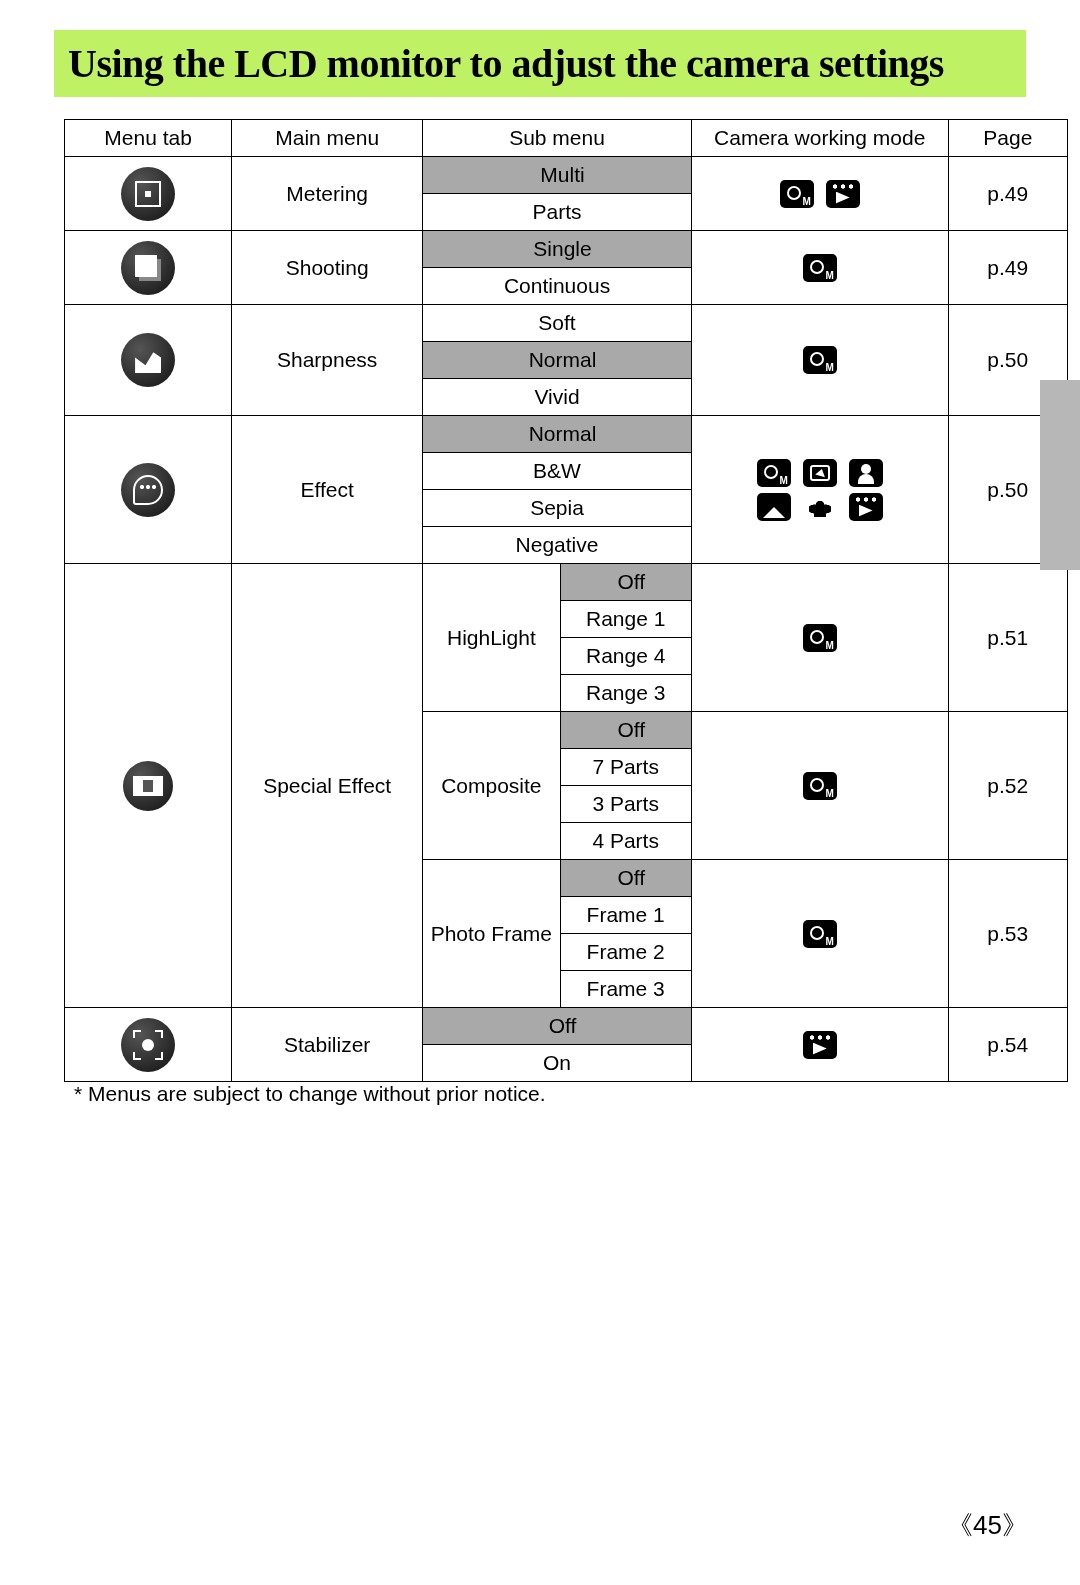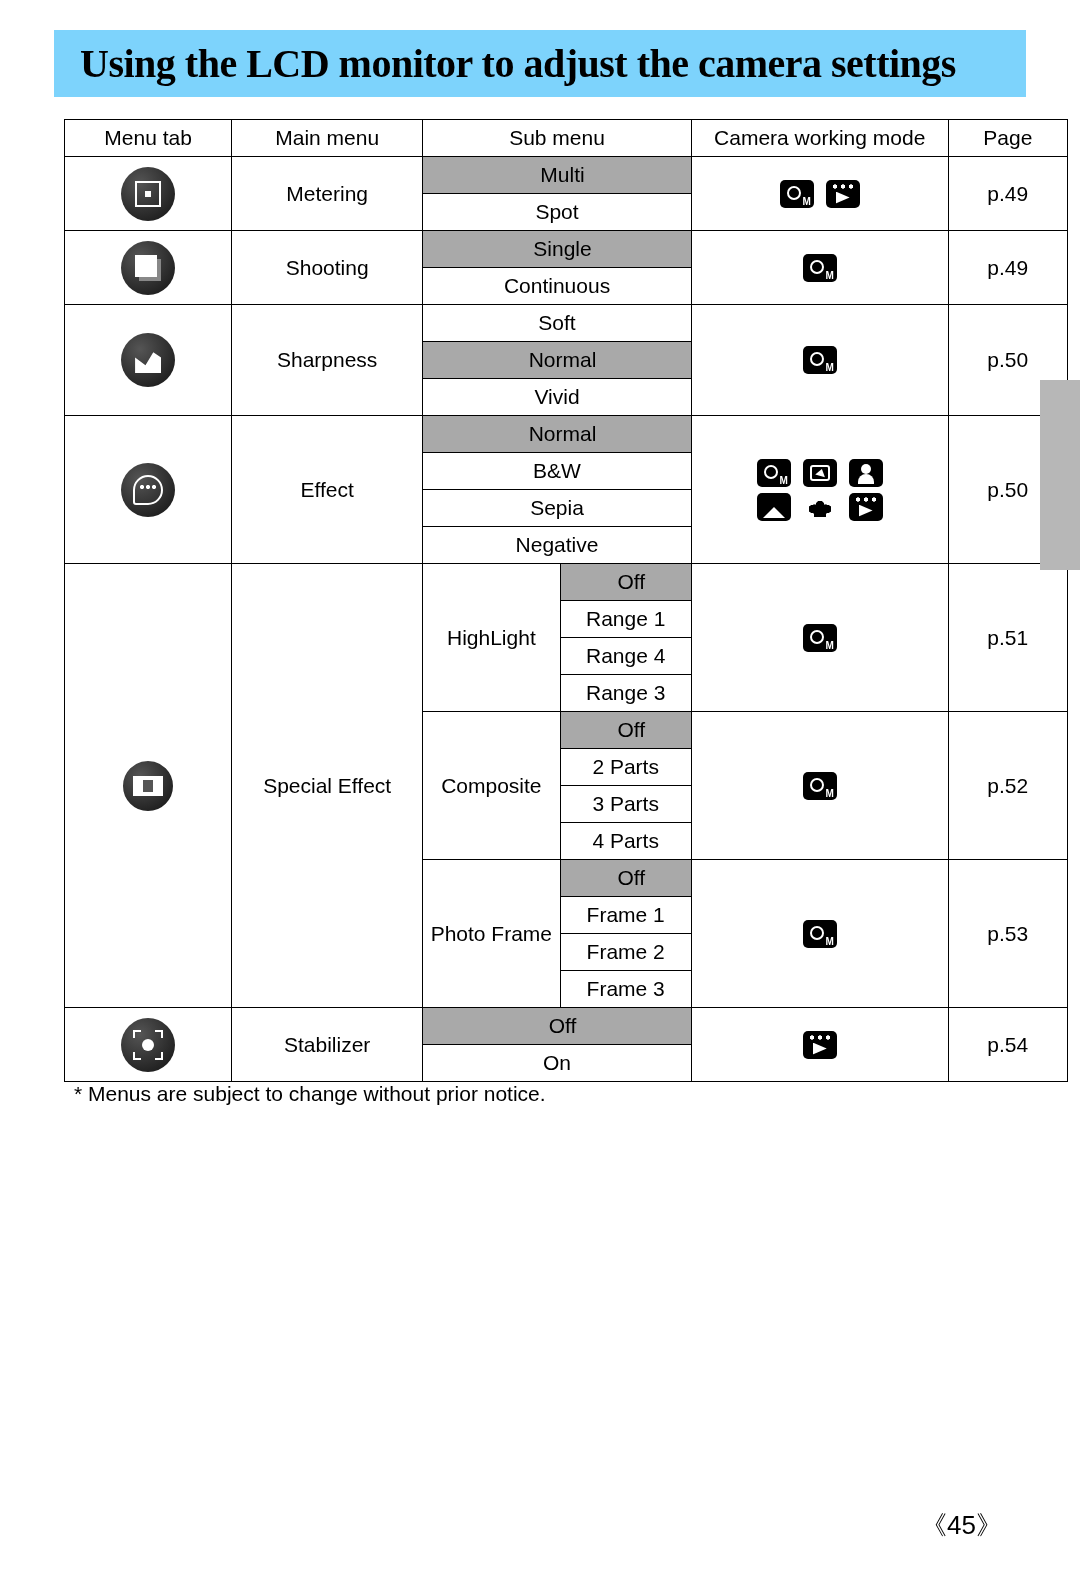--- a/index.html
+++ b/index.html
@@ -10,22 +10,22 @@
     color: #000;
   }
   .page {
     position: relative;
     width: 1080px;
     height: 1585px;
     box-sizing: border-box;
     padding: 30px 54px 0 54px;
   }
   .title-wrap {
-    background: #7dd3fc;
-    padding: 10px 26px;
+    background: #bef264;
+    padding: 10px 14px;
     margin-bottom: 22px;
   }
   .title {
     font-size: 40px;
     font-weight: bold;
     font-family: Georgia, "Times New Roman", serif;
     letter-spacing: -0.5px;
   }
   .side-tab {
     position: absolute;
@@ -61,21 +61,21 @@
   td.modes {
     text-align: center;
   }
   .footnote {
     font-size: 21px;
     margin: 0 0 0 20px;
   }
   .page-num {
     position: absolute;
     bottom: 42px;
-    right: 78px;
+    right: 52px;
     font-size: 26px;
   }
 
   
   .mi {
     display: inline-block;
     width: 34px;
     height: 28px;
     margin: 3px 3px;
     background: #000;
@@ -312,21 +312,21 @@
       </td>
       <td rowspan="2">Metering</td>
       <td colspan="2" class="shaded">Multi</td>
       <td rowspan="2" class="modes">
         <span class="mi camera-m"></span>
         <span class="mi movie"></span>
       </td>
       <td rowspan="2">p.49</td>
     </tr>
     <tr>
-          <td colspan="2">Spot</td>
+          <td colspan="2">Parts</td>
         </tr>
 
     <tr>
       <td rowspan="2" class="icon-cell">
         <span class="tab-icon shooting"></span>
       </td>
       <td rowspan="2">Shooting</td>
       <td colspan="2" class="shaded">Single</td>
       <td rowspan="2" class="modes">
         <span class="mi camera-m"></span>
@@ -411,21 +411,21 @@
 
     <tr>
       <td rowspan="4">Composite</td>
       <td class="shaded">Off</td>
       <td rowspan="4" class="modes">
         <span class="mi camera-m"></span>
       </td>
       <td rowspan="4">p.52</td>
     </tr>
     <tr>
-          <td>2 Parts</td>
+          <td>7 Parts</td>
         </tr>
     <tr>
           <td>3 Parts</td>
         </tr>
     <tr>
           <td>4 Parts</td>
         </tr>
 
     <tr>
       <td rowspan="4">Photo Frame</td>

